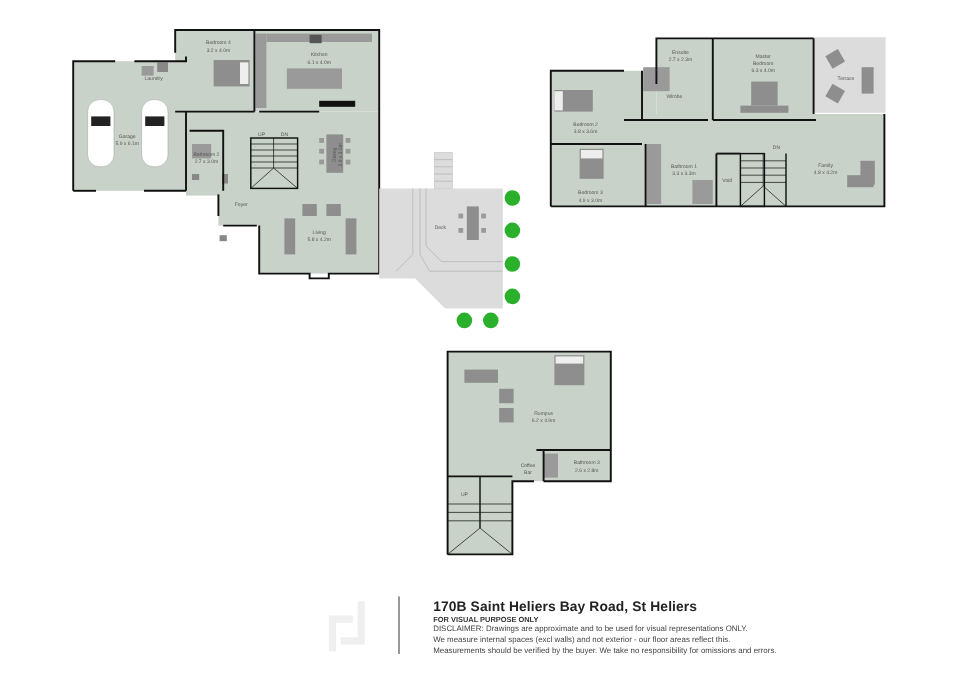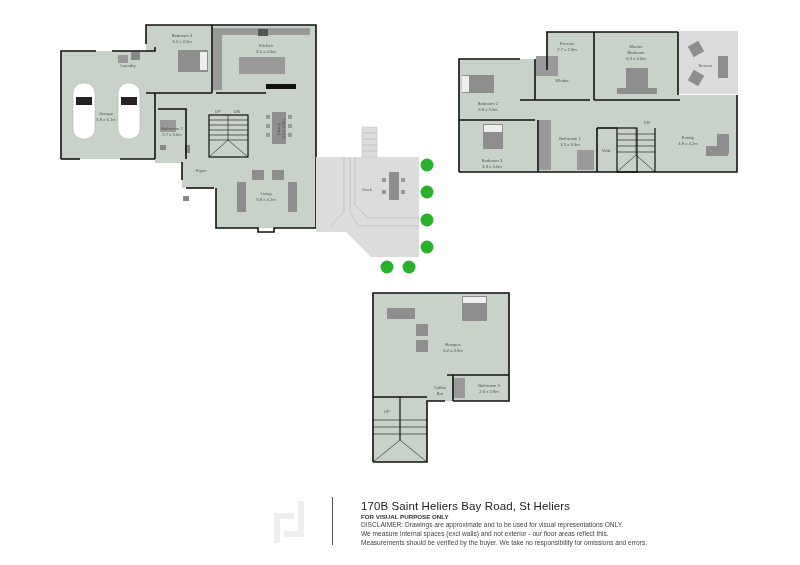--- a/index.html
+++ b/index.html
@@ -2,21 +2,21 @@
 <html><head>
   <meta charset="utf-8">
   <style>
     html, body { margin: 0; padding: 0; background: #ffffff; }
     body { width: 800px; height: 565px; position: relative; overflow: hidden; font-family: "Liberation Sans", sans-serif; }
     svg.plan { position: absolute; left: 0; top: 0; }
     .lbl { font-family: "Liberation Sans", sans-serif; font-size: 4.2px; fill: #555; text-anchor: middle; }
     .footer { position: absolute; left: 0; top: 0; width: 800px; height: 565px; pointer-events: none; }
     .logo { position: absolute; left: 272px; top: 497px; width: 34px; height: 48px; }
     .divider { position: absolute; left: 332px; top: 497px; width: 1px; height: 48px; background: #555; }
-    .title { position: absolute; left: 361px; top: 500px; font-family: "Liberation Sans", sans-serif; font-weight: normal; font-size: 11.5px; color: #222; letter-spacing: 0.1px; white-space: nowrap; }
+    .title { position: absolute; left: 361px; top: 500px; font-family: "Liberation Sans", sans-serif; font-weight: bold; font-size: 11.5px; color: #222; letter-spacing: 0.1px; white-space: nowrap; }
     .subtitle { position: absolute; left: 361px; top: 513px; font-family: "Liberation Sans", sans-serif; font-weight: bold; font-size: 6.2px; color: #333; white-space: nowrap; }
     .disc { position: absolute; left: 361px; font-family: "Liberation Sans", sans-serif; font-size: 6.6px; color: #444; white-space: nowrap; }
   </style>
 </head>
 <body>
 
 <svg class="plan" width="800" height="565" viewBox="0 0 800 565" xmlns="http://www.w3.org/2000/svg">
 
   <g>
 

